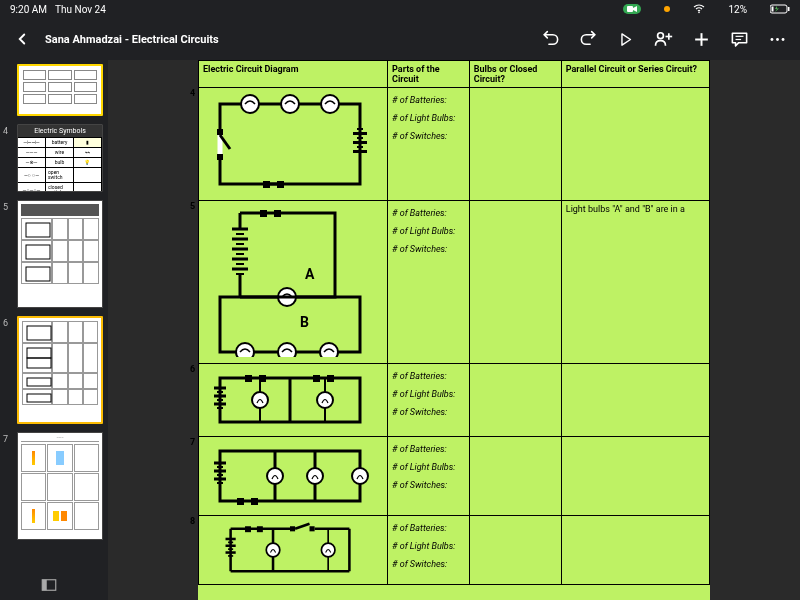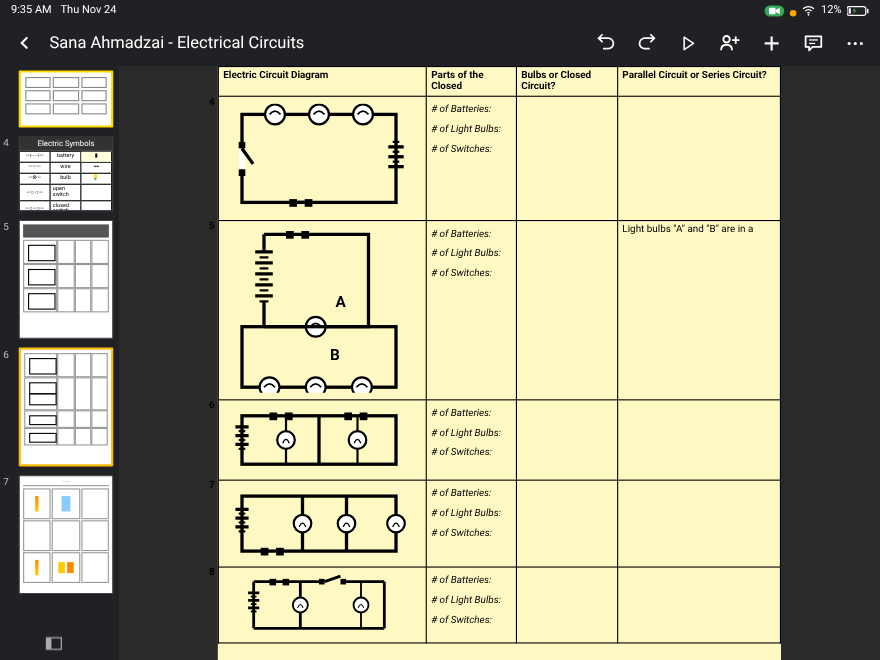--- a/index.html
+++ b/index.html
@@ -1,56 +1,56 @@
 <!DOCTYPE html>
 <html><head>
 <meta charset="utf-8">
 <style>
 * { margin: 0; padding: 0; box-sizing: border-box; }
 body { font-family: -apple-system, Roboto, sans-serif; background: #202124; width: 800px; height: 600px; overflow: hidden; }
 .status-bar { height: 18px; background: #202124; display: flex; align-items: center; padding: 0 10px; color: #fff; font-size: 10px; }
 .status-left { flex: 1; display: flex; gap: 8px; }
-.status-right { display: flex; align-items: flex-end; gap: 5px; }
+.status-right { display: flex; align-items: center; gap: 23px; }
 .status-dot { width: 6px; height: 6px; border-radius: 50%; background: #ffa500; }
 .badge-green { background: #34a853; border-radius: 10px; padding: 1px 4px; display: flex; align-items: center; gap: 2px; font-size: 9px; }
 .header { height: 42px; display: flex; align-items: center; padding: 0 13px; gap: 14px; color: #fff; }
-.header-title { flex: 1; font-size: 15px; font-weight: 400; }
+.header-title { flex: 1; font-size: 11px; font-weight: 700; }
 .header-actions { display: flex; gap: 19px; align-items: center; }
 .icon-btn { color: #fff; cursor: pointer; display: flex; align-items: center; justify-content: center; }
 .main { display: flex; height: 540px; }
 .sidebar { width: 108px; background: #202124; overflow-y: auto; padding: 4px 5px; }
 .thumb { position: relative; margin-bottom: 8px; }
 .thumb-num { position: absolute; left: -2px; top: 2px; color: #bbb; font-size: 9px; }
 .thumb-img { width: 86px; height: 62px; background: #fff; margin-left: 12px; border-radius: 1px; border: 1px solid #444; overflow: hidden; position: relative; }
 .thumb.current .thumb-img { border: 2px solid #fbbc04; }
 .thumb-yellow { border: 2px solid #ffd700 !important; }
 .sidebar-bottom { position: fixed; bottom: 6px; left: 40px; color: #aaa; }
 .content { flex: 1; background: #2a2a2a; display: flex; justify-content: center; overflow: auto; padding: 0; }
-.page { width: 512px; background: #fef9c3; margin-top: 0; }
+.page { width: 512px; background: #bef264; margin-top: 0; }
 .worksheet-table { width: 100%; border-collapse: collapse; font-size: 9px; color: #000; }
 .worksheet-table th, .worksheet-table td { border: 1px solid #000; padding: 3px 4px; vertical-align: top; text-align: left; }
 .worksheet-table th { font-weight: bold; }
 .col-diagram { width: 37%; }
 .col-parts { width: 16%; }
 .col-open { width: 18%; }
 .col-parallel { width: 29%; }
 .row-num { position: absolute; left: -9px; top: 0; font-size: 9px; font-weight: bold; }
 .diagram-cell { position: relative; padding: 6px !important; }
 .parts-list { line-height: 2; font-style: italic; }
 .t4 { background: #333; color: #fff; font-size: 7px; text-align: center; padding: 2px; }
 .t4-row { display: flex; border-top: 1px solid #fff; }
 .t4-cell { flex: 1; border-right: 1px solid #fff; padding: 2px; font-size: 5px; display: flex; align-items: center; justify-content: center; gap: 2px; }
 svg { display: block; }
 </style>
 </head>
 <body>
 
 <div class="status-bar">
   <div class="status-left">
-    <span>9:35 AM</span>
+    <span>9:20 AM</span>
     <span>Thu Nov 24</span>
   </div>
   <div class="status-right">
     <span class="badge-green">
       <svg width="10" height="8" viewBox="0 0 10 8">
           <rect x="0" y="1" width="6" height="6" fill="#fff" rx="1"></rect>
           <path d="M6 3 L10 1 L10 7 L6 5 Z" fill="#fff"></path>
         </svg>
     </span>
     <span class="status-dot"></span>
@@ -284,21 +284,21 @@
         <rect x="3" y="5" width="6" height="14" fill="#aaa"></rect>
       </svg>
   </div>
 
   <div class="content">
     <div class="page">
       <table class="worksheet-table">
         <thead>
           <tr>
             <th class="col-diagram">Electric Circuit Diagram</th>
-            <th class="col-parts">Parts of the Closed</th>
+            <th class="col-parts">Parts of the Circuit</th>
             <th class="col-open">Bulbs or Closed Circuit?</th>
             <th class="col-parallel">Parallel Circuit or Series Circuit?</th>
           </tr>
         </thead>
         <tbody>
           <tr>
             <td class="diagram-cell">
                 <span class="row-num">4</span>
               <svg width="170" height="100" viewBox="0 0 170 100">
                 <rect x="15" y="10" width="140" height="80" stroke="#000" stroke-width="3" fill="none"></rect>

